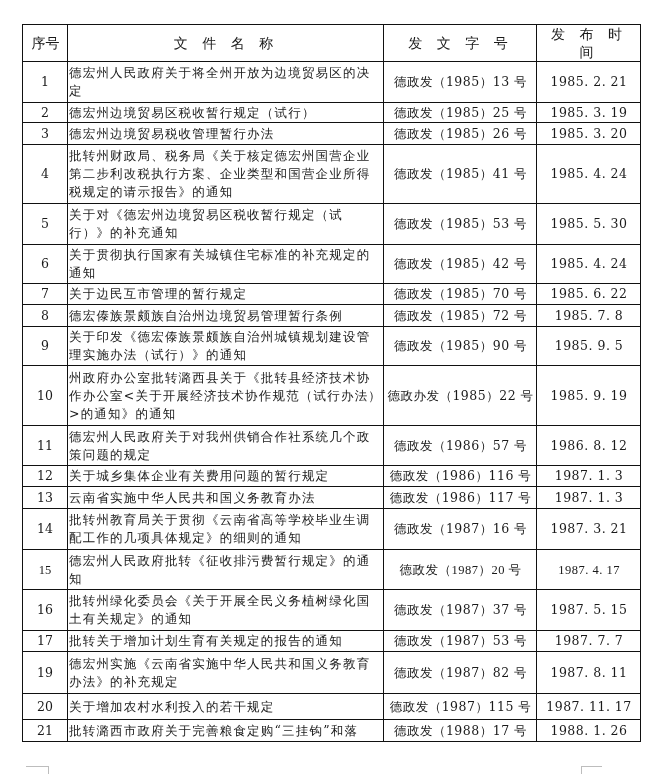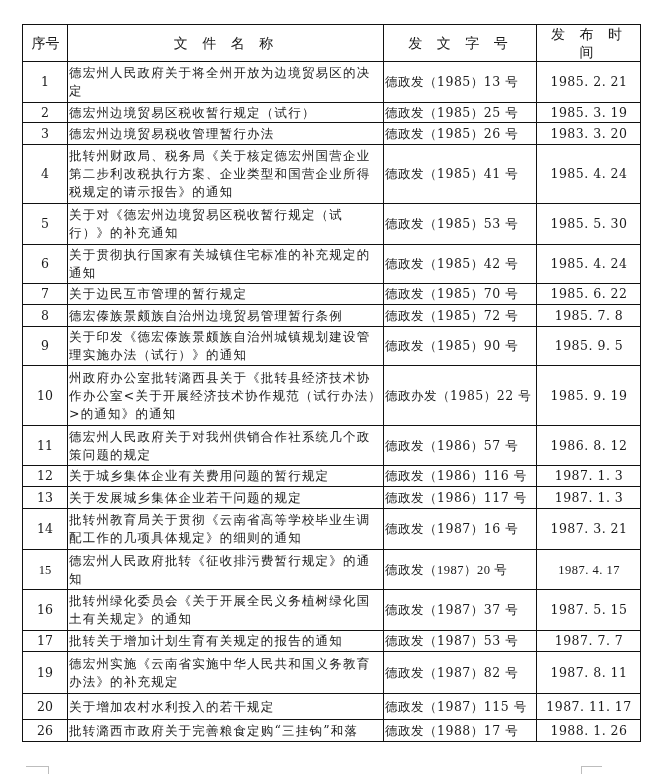--- a/index.html
+++ b/index.html
@@ -5,21 +5,21 @@
   html, body { margin:0; padding:0; background:#ffffff; }
   body { width:653px; height:774px; position:relative; overflow:hidden;
          font-family:"DejaVu Serif","Liberation Serif",serif; color:#1a1a1a; }
   .tbl { position:absolute; left:22px; top:24px; border-collapse:collapse; table-layout:fixed; }
   .tbl td, .tbl th { border:1px solid #111; padding:0 0 0 1px; font-size:12.5px; line-height:18px;
                      vertical-align:middle; overflow:hidden; font-weight:normal; }
   .tbl th { font-size:14px; letter-spacing:5px; text-align:center; font-family:"DejaVu Sans","Liberation Sans",sans-serif; }
   .tbl th.c-no { letter-spacing:0; }
   .c-no { width:43px; text-align:center; }
   .c-title { width:314px; text-align:left; letter-spacing:1.2px; }
-  .c-code { width:151px; text-align:left; letter-spacing:0.5px; }
+  .c-code { width:151px; text-align:center; letter-spacing:0.5px; }
   .c-date { width:102px; text-align:center; letter-spacing:0.5px; }
   td.c-no { text-align:center; padding:0; }
   .corner { position:absolute; border-color:#bdbdbd; border-style:solid; border-width:0; }
   .corner-left { left:26px; top:766px; width:22px; height:10px; border-top-width:1px; border-right-width:1px; }
   .corner-right { left:581px; top:766px; width:20px; height:10px; border-top-width:1px; border-left-width:1px; }
 </style>
 </head>
 <body>
 
 <table class="tbl">
@@ -41,21 +41,21 @@
       <tr style="height: 20px;">
         <td class="c-no">2</td>
         <td class="c-title">德宏州边境贸易区税收暂行规定（试行）</td>
         <td class="c-code">德政发（1985）25 号</td>
         <td class="c-date">1985. 3. 19</td>
       </tr>
       <tr style="height: 22px;">
         <td class="c-no">3</td>
         <td class="c-title">德宏州边境贸易税收管理暂行办法</td>
         <td class="c-code">德政发（1985）26 号</td>
-        <td class="c-date">1983. 3. 20</td>
+        <td class="c-date">1985. 3. 20</td>
       </tr>
       <tr style="height: 59px;">
         <td class="c-no">4</td>
         <td class="c-title">批转州财政局、税务局《关于核定德宏州国营企业第二步利改税执行方案、企业类型和国营企业所得税规定的请示报告》的通知</td>
         <td class="c-code">德政发（1985）41 号</td>
         <td class="c-date">1985. 4. 24</td>
       </tr>
       <tr style="height: 41px;">
         <td class="c-no">5</td>
         <td class="c-title">关于对《德宏州边境贸易区税收暂行规定（试行）》的补充通知</td>
@@ -99,21 +99,21 @@
         <td class="c-date">1986. 8. 12</td>
       </tr>
       <tr style="height: 21px;">
         <td class="c-no">12</td>
         <td class="c-title">关于城乡集体企业有关费用问题的暂行规定</td>
         <td class="c-code">德政发（1986）116 号</td>
         <td class="c-date">1987. 1. 3</td>
       </tr>
       <tr style="height: 22px;">
         <td class="c-no">13</td>
-        <td class="c-title">关于发展城乡集体企业若干问题的规定</td>
+        <td class="c-title">云南省实施中华人民共和国义务教育办法</td>
         <td class="c-code">德政发（1986）117 号</td>
         <td class="c-date">1987. 1. 3</td>
       </tr>
       <tr style="height: 41px;">
         <td class="c-no">14</td>
         <td class="c-title">批转州教育局关于贯彻《云南省高等学校毕业生调配工作的几项具体规定》的细则的通知</td>
         <td class="c-code">德政发（1987）16 号</td>
         <td class="c-date">1987. 3. 21</td>
       </tr>
       <tr style="height: 40px; font-family: Liberation Serif, serif;">
@@ -140,21 +140,21 @@
         <td class="c-code">德政发（1987）82 号</td>
         <td class="c-date">1987. 8. 11</td>
       </tr>
       <tr style="height: 26px;">
         <td class="c-no">20</td>
         <td class="c-title">关于增加农村水利投入的若干规定</td>
         <td class="c-code">德政发（1987）115 号</td>
         <td class="c-date">1987. 11. 17</td>
       </tr>
       <tr style="height: 22px;">
-        <td class="c-no">26</td>
+        <td class="c-no">21</td>
         <td class="c-title">批转潞西市政府关于完善粮食定购“三挂钩”和落</td>
         <td class="c-code">德政发（1988）17 号</td>
         <td class="c-date">1988. 1. 26</td>
       </tr>
     </tbody>
 </table>
 
 <div class="corner corner-left"></div>
 <div class="corner corner-right"></div>
 

